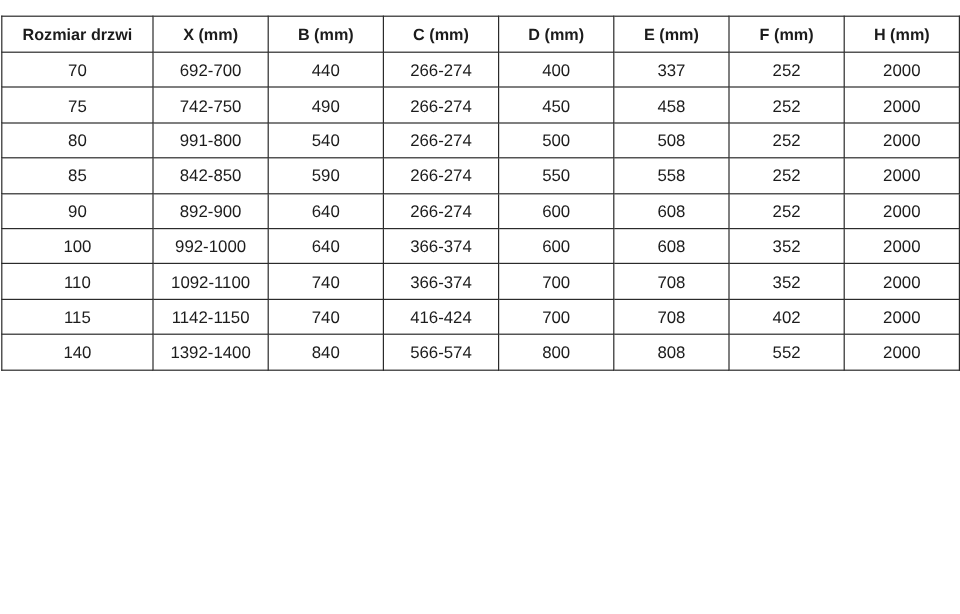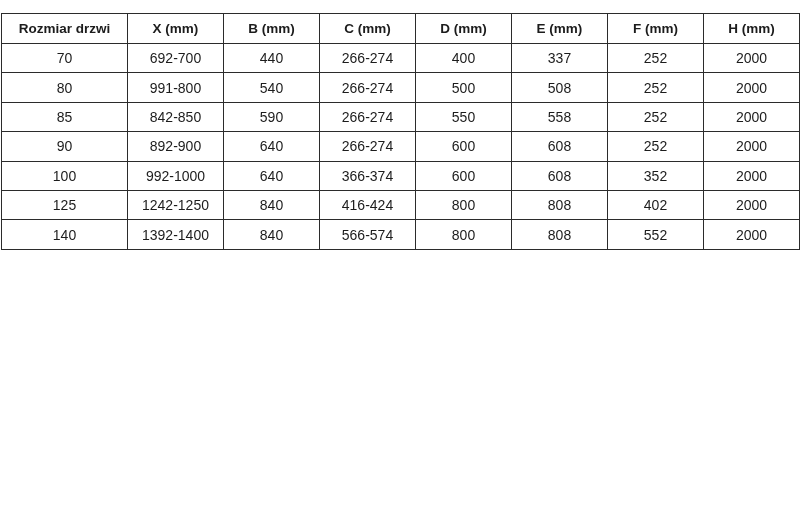--- a/index.html
+++ b/index.html
@@ -74,20 +74,30 @@
           <td>70</td>
           <td>692-700</td>
           <td>440</td>
           <td>266-274</td>
           <td>400</td>
           <td>337</td>
           <td>252</td>
           <td>2000</td>
         </tr>
         <tr>
+          <td>75</td>
+          <td>742-750</td>
+          <td>490</td>
+          <td>266-274</td>
+          <td>450</td>
+          <td>458</td>
+          <td>252</td>
+          <td>2000</td>
+        </tr>
+        <tr>
           <td>80</td>
           <td>991-800</td>
           <td>540</td>
           <td>266-274</td>
           <td>500</td>
           <td>508</td>
           <td>252</td>
           <td>2000</td>
         </tr>
         <tr>
@@ -114,26 +124,36 @@
           <td>100</td>
           <td>992-1000</td>
           <td>640</td>
           <td>366-374</td>
           <td>600</td>
           <td>608</td>
           <td>352</td>
           <td>2000</td>
         </tr>
         <tr>
-          <td>125</td>
-          <td>1242-1250</td>
-          <td>840</td>
+          <td>110</td>
+          <td>1092-1100</td>
+          <td>740</td>
+          <td>366-374</td>
+          <td>700</td>
+          <td>708</td>
+          <td>352</td>
+          <td>2000</td>
+        </tr>
+        <tr>
+          <td>115</td>
+          <td>1142-1150</td>
+          <td>740</td>
           <td>416-424</td>
-          <td>800</td>
-          <td>808</td>
+          <td>700</td>
+          <td>708</td>
           <td>402</td>
           <td>2000</td>
         </tr>
         <tr>
           <td>140</td>
           <td>1392-1400</td>
           <td>840</td>
           <td>566-574</td>
           <td>800</td>
           <td>808</td>

